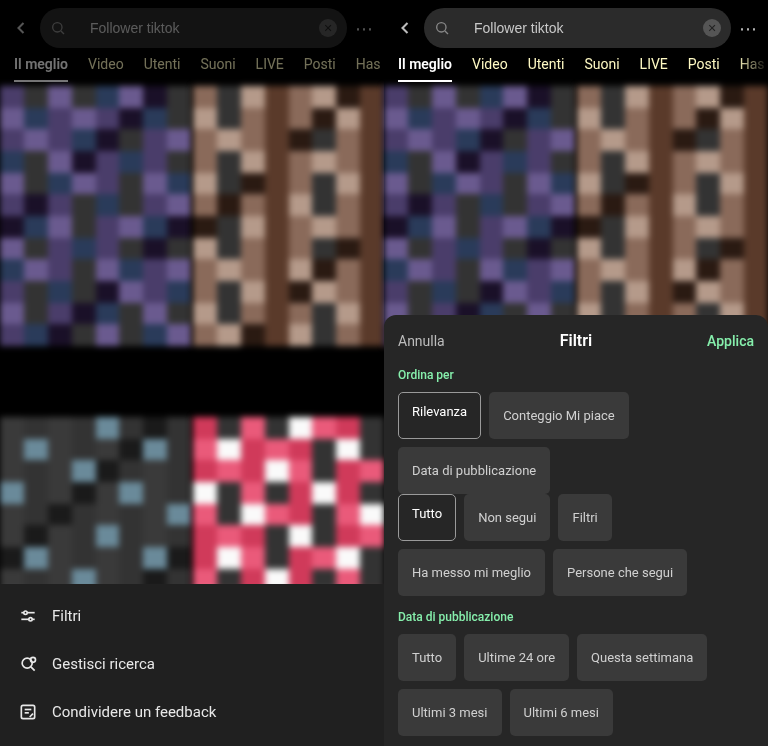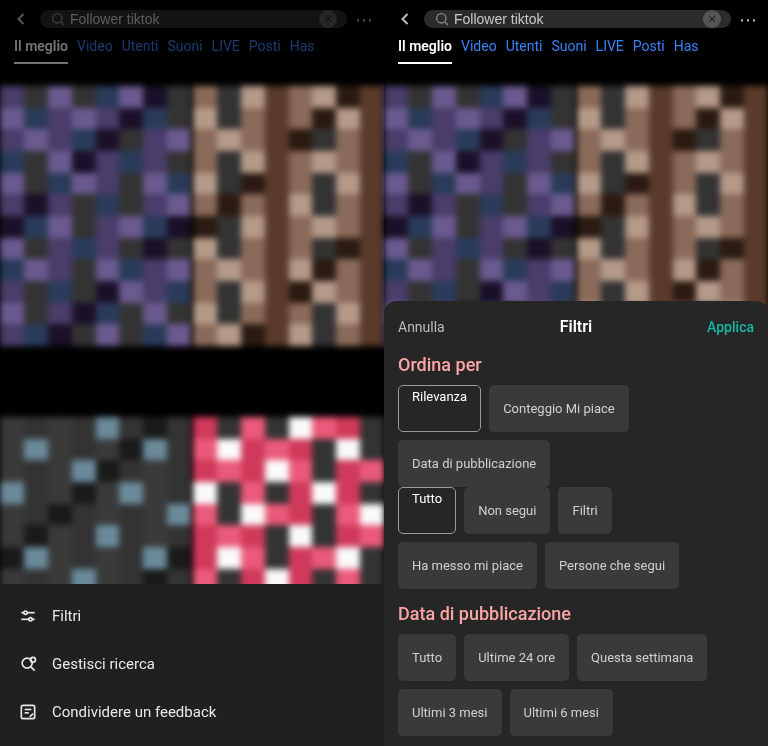--- a/index.html
+++ b/index.html
@@ -9,27 +9,27 @@
     background: #000;
     font-family: -apple-system, BlinkMacSystemFont, "Segoe UI", Roboto, sans-serif;
     display: flex;
     overflow: hidden;
     color: #fff;
   }
   .pane { width: 50%; height: 100%; position: relative; background: #000; }
 
   .top-bar { display:flex; align-items:center; padding:8px 10px; gap:8px; position:relative; z-index:2; }
   .back-icon { width:22px; height:22px; display:flex; align-items:center; justify-content:center; color:#bcbcbc; }
-  .search-box { flex:1; background:#2b2b2b; border-radius:20px; height:18px; display:flex; align-items:center; padding:0 10px; gap:4px; position:relative; }
+  .search-box { flex:1; background:#2b2b2b; border-radius:20px; height:40px; display:flex; align-items:center; padding:0 10px; gap:24px; position:relative; }
   .search-box input { flex:1; background:transparent; border:none; outline:none; color:#c9c9c9; font-size:14px; }
   .clear-icon { width:18px; height:18px; border-radius:50%; background:#555; display:flex; align-items:center; justify-content:center; font-size:11px; color:#222; }
   .more-icon { color:#bcbcbc; font-size:18px; letter-spacing:1px; }
 
-  .tabs { display:flex; gap:9px; padding:0 14px 10px 14px; font-size:14px; position:relative; z-index:2; white-space:nowrap; overflow:hidden; }
-  .tab { color:#3b82f6; padding-bottom:8px; }
+  .tabs { display:flex; gap:20px; padding:0 14px 10px 14px; font-size:14px; position:relative; z-index:2; white-space:nowrap; overflow:hidden; }
+  .tab { color:#fef9c3; padding-bottom:8px; }
   .tab.active { color:#fff; font-weight:600; border-bottom:2px solid #fff; }
 
   .content { position:absolute; top:86px; left:0; right:0; bottom:0; display:grid; grid-template-columns:1fr 1fr; gap:2px; }
   .thumb { width:100%; height:260px; filter:blur(3px); }
   .thumb .px { width:100%; height:100%; display:grid; grid-template-columns:repeat(8,1fr); grid-template-rows:repeat(12,1fr); }
   .thumb .px div { background:#333; }
   .thumb.t1 .px div:nth-child(odd){background:#4a3d6a;}
   .thumb.t1 .px div:nth-child(3n){background:#6a5a8f;}
   .thumb.t1 .px div:nth-child(7n){background:#1a1028;}
   .thumb.t1 .px div:nth-child(5n){background:#2a3b5a;}
@@ -47,25 +47,25 @@
   
   .bottom-menu { position:absolute; left:0; right:0; bottom:0; background:#202020; padding:8px 0 10px 0; z-index:3; }
   .menu-item { display:flex; align-items:center; gap:14px; padding:14px 18px; color:#e8e8e8; font-size:15px; }
   .menu-item svg { width:20px; height:20px; flex-shrink:0; }
 
   
   .filter-sheet { position:absolute; left:0; right:0; bottom:0; background:#262626; padding:16px 14px 10px 14px; z-index:3; border-radius:12px 12px 0 0; }
   .sheet-header { display:flex; align-items:center; justify-content:space-between; margin-bottom:18px; }
   .sheet-header .cancel { color:#bcbcbc; font-size:14px; }
   .sheet-header .title { color:#fff; font-size:16px; font-weight:600; }
-  .sheet-header .apply { color:#14b8a6; font-size:14px; font-weight:500;text-align:right; }
-  .section-title { color:#fca5a5; font-size:18px; font-weight:500; margin:14px 0 10px 0; }
+  .sheet-header .apply { color:#86efac; font-size:14px; font-weight:500;text-align:right; }
+  .section-title { color:#86efac; font-size:12px; font-weight:500; margin:14px 0 10px 0; }
   .chips { display:flex; flex-wrap:wrap; gap:8px; }
   .chip { background:#3a3a3a; color:#d0d0d0; padding:16px 14px; border-radius:5px; font-size:13px; }
-  .chip.selected { background:transparent; border:1.5px solid #9a9a9a; color:#fff; padding:3px 13px; }
+  .chip.selected { background:transparent; border:1.5px solid #9a9a9a; color:#fff; padding:11px 13px; }
 
   
   .pane.right .tabs { mask-image:linear-gradient(to right, #000 92%, transparent); }
   .pane.left .tabs, .pane.left .top-bar { opacity:0.45; }
 </style>
 </head>
 <body>
 
 <div class="pane left">
   <div class="top-bar">
@@ -766,21 +766,21 @@
     <div class="chips">
       <div class="chip selected">Rilevanza</div>
       <div class="chip">Conteggio Mi piace</div>
       <div class="chip">Data di pubblicazione</div>
     </div>
 
     <div class="chips">
       <div class="chip selected">Tutto</div>
       <div class="chip">Non segui</div>
       <div class="chip">Filtri</div>
-      <div class="chip">Ha messo mi piace</div>
+      <div class="chip">Ha messo mi meglio</div>
       <div class="chip">Persone che segui</div>
     </div>
 
     <div class="section-title">Data di pubblicazione</div>
     <div class="chips">
       <div class="chip">Tutto</div>
       <div class="chip">Ultime 24 ore</div>
       <div class="chip">Questa settimana</div>
       <div class="chip">Ultimi 3 mesi</div>
       <div class="chip">Ultimi 6 mesi</div>

